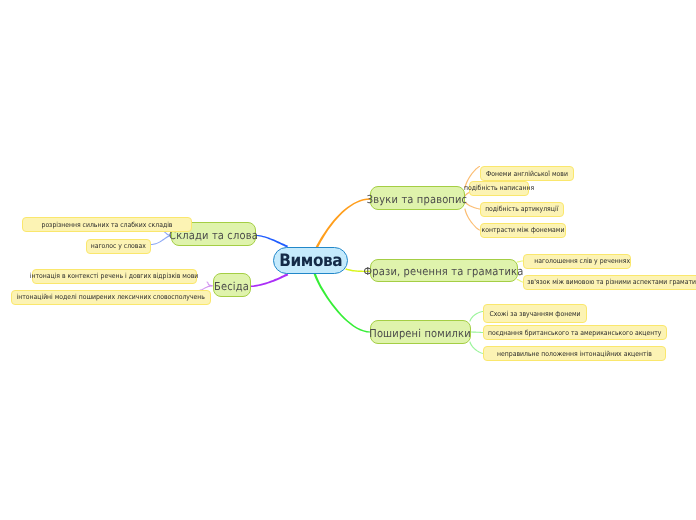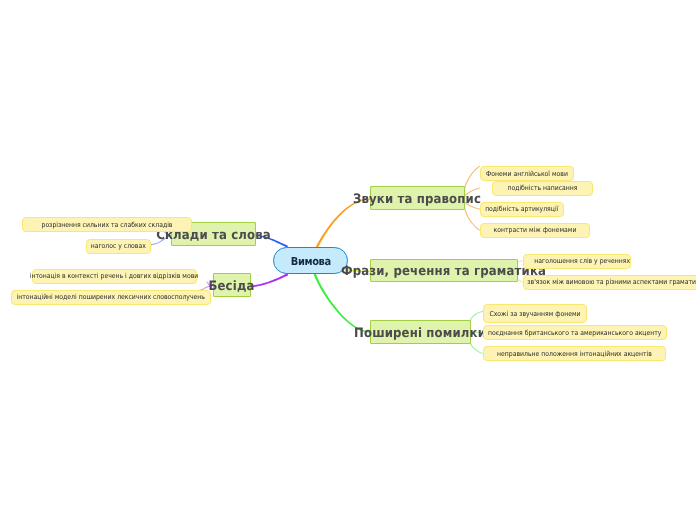--- a/index.html
+++ b/index.html
@@ -4,23 +4,23 @@
 <style>
   html,body{margin:0;padding:0;}
   body{width:696px;height:520px;background:#ffffff;overflow:hidden;
        font-family:"DejaVu Sans Condensed","DejaVu Sans",sans-serif;
        -webkit-font-smoothing:antialiased;text-rendering:geometricPrecision;}
   #map{position:relative;width:696px;height:520px;transform:translateZ(0);}
   svg.edges{position:absolute;left:0;top:0;width:696px;height:520px;}
   .node{position:absolute;box-sizing:border-box;white-space:nowrap;
         display:flex;align-items:center;justify-content:center;}
   .root{background:#c5eafc;border:1.5px solid #2187c9;border-radius:14px;
-        color:#142a47;font-weight:bold;font-size:11px;letter-spacing:-0.4px;padding-top:2px;}
-  .main{background:#dff3ac;border:1.3px solid #a4ce44;border-radius:1px;
-        color:#4b4b4b;font-weight:bold;font-size:13px;letter-spacing:0.16px;padding-top:3px;}
+        color:#142a47;font-weight:bold;font-size:17px;letter-spacing:-0.4px;padding-top:2px;}
+  .main{background:#dff3ac;border:1.3px solid #a4ce44;border-radius:8px;
+        color:#4b4b4b;font-weight:normal;font-size:11px;letter-spacing:0.16px;padding-top:3px;}
   .leaf{background:#fcf3b4;border:1px solid #fae76d;border-radius:4px;
         color:#2b2b2b;font-size:6.8px;letter-spacing:0;}
 </style>
 </head>
 <body>
 
 <div id="map">
   <svg class="edges" viewBox="0 0 696 520">
     <g id="edge-group">
         <path d="M317.6 248.3L318.7 246.2L319.9 243.9L321.3 241.3L322.9 238.7L324.5 235.9L326.4 233.0L328.3 230.1L330.4 227.2L332.7 224.2L335.0 221.3L337.5 218.5L340.0 215.7L342.7 213.1L345.5 210.6L348.3 208.3L351.2 206.2L354.2 204.3L357.3 202.7L360.4 201.4L363.6 200.5L366.9 199.9L370.2 199.7L370.2 198.3L366.7 198.5L363.3 199.1L360.0 200.1L356.7 201.4L353.5 203.0L350.4 204.9L347.3 207.0L344.4 209.3L341.5 211.8L338.8 214.5L336.1 217.2L333.6 220.1L331.2 223.1L328.9 226.0L326.7 229.0L324.7 231.9L322.8 234.8L321.0 237.6L319.4 240.3L318.0 242.8L316.7 245.1L315.6 247.3Z" fill="#ff9e1c"></path>
@@ -46,27 +46,27 @@
   <div id="node-layer">
       <div class="node root" style="left: 273.4px; top: 246.5px; width: 74.8px; height: 27px;">
         <span>Вимова</span>
       </div>
       <div class="node main" style="left: 369.5px; top: 186px; width: 95px; height: 24px;">
         <span>Звуки та правопис</span>
       </div>
       <div class="node leaf" style="left: 480px; top: 166px; width: 94px; height: 15px;">
         <span>Фонеми англійської мови</span>
       </div>
-      <div class="node leaf" style="left: 492px; top: 180.5px; width: 101px; height: 15px;">
+      <div class="node leaf" style="left: 469px; top: 180.5px; width: 60px; height: 15px;">
         <span>подібність написання</span>
       </div>
       <div class="node leaf" style="left: 480px; top: 201.5px; width: 83.5px; height: 15px;">
         <span>подібність артикуляції</span>
       </div>
-      <div class="node leaf" style="left: 480px; top: 222.5px; width: 110px; height: 15px;">
+      <div class="node leaf" style="left: 480px; top: 222.5px; width: 86px; height: 15px;">
         <span>контрасти між фонемами</span>
       </div>
       <div class="node main" style="left: 369.5px; top: 258.5px; width: 148px; height: 23.5px;">
         <span>Фрази, речення та граматика</span>
       </div>
       <div class="node leaf" style="left: 523px; top: 253.5px; width: 108px; height: 15px; justify-content: flex-end;">
         <span>наголошення слів у реченнях</span>
       </div>
       <div class="node leaf" style="left: 523px; top: 274.5px; width: 185px; height: 15px;">
         <span>зв'язок між вимовою та різними аспектами граматики</span>

